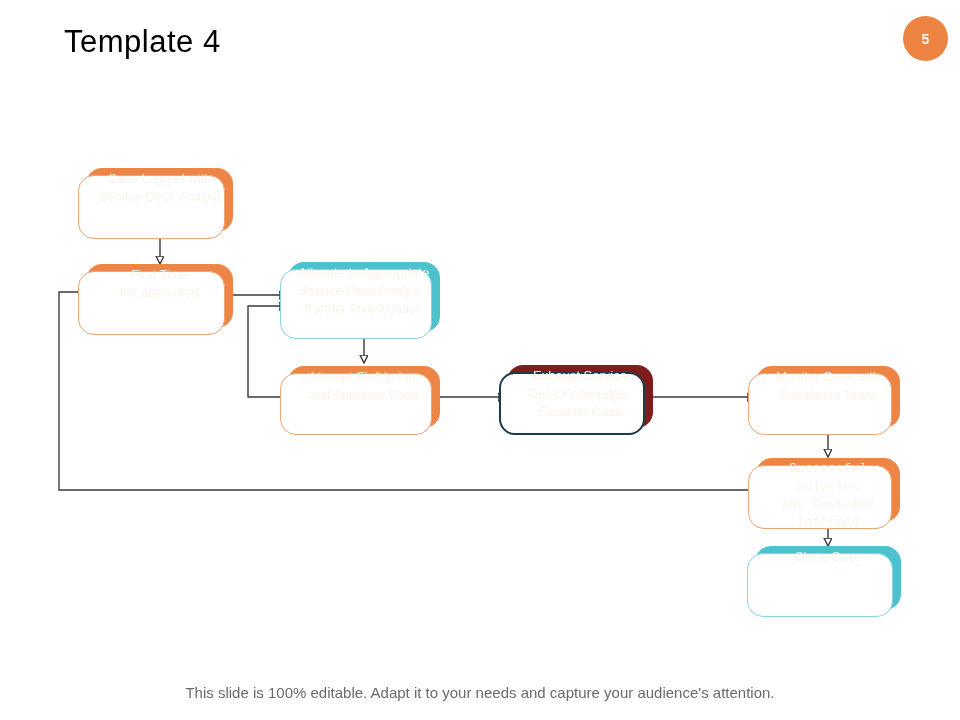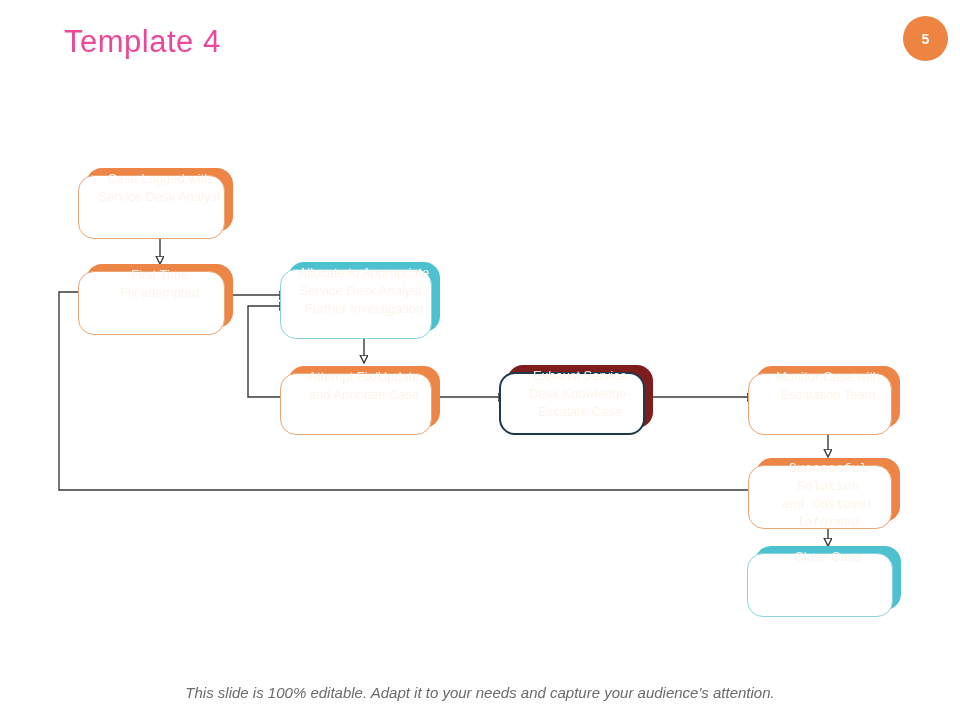--- a/index.html
+++ b/index.html
@@ -2,33 +2,33 @@
 <html><head>
 <meta charset="utf-8">
 <style>
   html,body{margin:0;padding:0;background:#fff;}
   #slide{
     position:relative;width:960px;height:720px;background:#ffffff;overflow:hidden;
     font-family:"Liberation Sans","DejaVu Sans",sans-serif;
   }
   
   .title{
-    position:absolute;left:64px;top:24px;font-size:31px;color:#ec4899;
+    position:absolute;left:64px;top:24px;font-size:31px;color:#000000;
     letter-spacing:0.5px;font-weight:400;
   }
   
   .badge{
     position:absolute;left:903px;top:16px;width:45px;height:45px;border-radius:50%;
     background:#ED8441;color:#fff;font-size:14px;font-weight:bold;
     display:flex;align-items:center;justify-content:center;
   }
   
   .footer{
     position:absolute;left:0;right:0;top:684px;text-align:center;
-    font-size:15px;font-style:italic;color:#6b6b6b;
+    font-size:15px;color:#6b6b6b;
   }
   
   .node{
     position:absolute;border-radius:16px;display:flex;align-items:flex-start;justify-content:center;
     text-align:center;color:#FCF4EA;font-size:13px;line-height:1.38;padding:2px 6px;
     box-sizing:border-box;z-index:2;
   }
   .node span{white-space:pre-line;}
   .node::before{
     content:"";position:absolute;left:-8px;top:7px;width:100%;height:100%;

